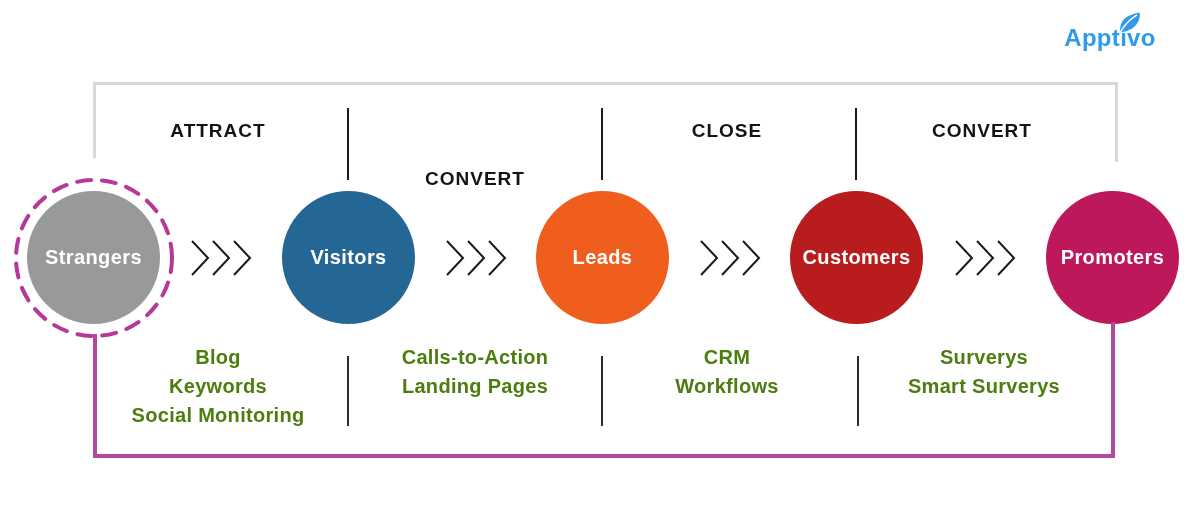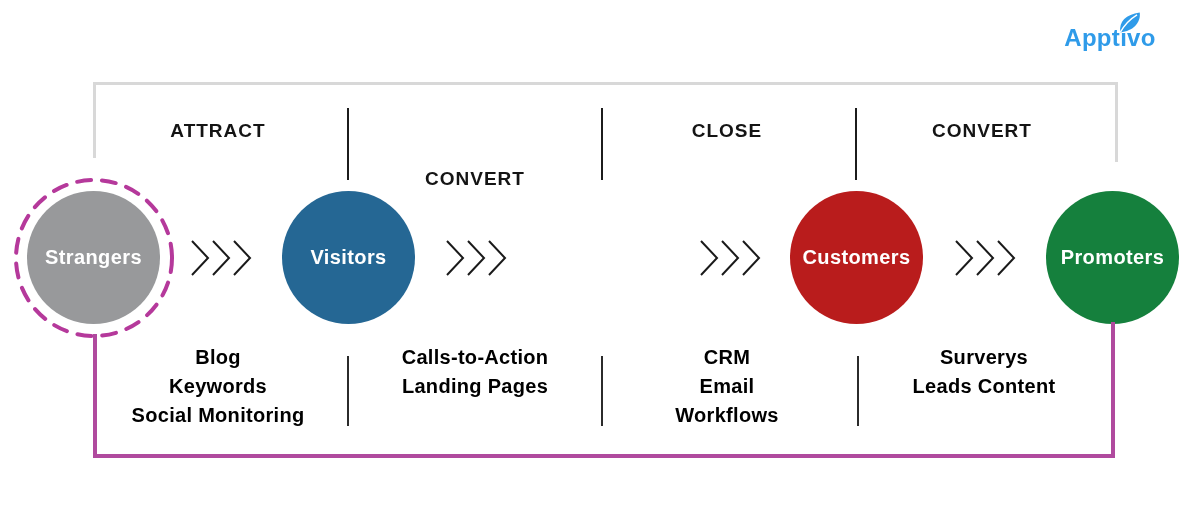--- a/index.html
+++ b/index.html
@@ -18,21 +18,21 @@
     position:absolute; top:191px; width:133px; height:133px; border-radius:50%;
     display:flex; align-items:center; justify-content:center;
   }
   .circle span{
     color:#ffffff; font-size:20px; font-weight:700; letter-spacing:0.4px; white-space:nowrap;
   }
   .dashed-ring{position:absolute; left:10px; top:174px; width:168px; height:168px;}
   .chev{position:absolute; top:239px; width:62px; height:38px;}
   .tools{
     position:absolute; top:343px; width:300px; text-align:center;
-    font-size:20px; font-weight:700; color:#000000; line-height:29px; letter-spacing:0.3px;
+    font-size:20px; font-weight:700; color:#4d7c0f; line-height:29px; letter-spacing:0.3px;
   }
   .logo{
     position:absolute; left:1052px; top:24px; width:116px; height:44px;
     font-size:24px; font-weight:700; letter-spacing:0.3px; text-align:center;
   }
   .logo .leaf{position:absolute; left:66px; top:-11px; width:24px; height:19px; transform:rotate(-8deg);}
 </style>
 </head>
 <body>
 
@@ -62,24 +62,27 @@
   <svg class="dashed-ring" viewBox="0 0 168 168">
     <circle cx="84" cy="84" r="78" fill="none" stroke-width="4" stroke-dasharray="14 11" stroke-linecap="round" style="stroke: rgb(181, 57, 155);"></circle>
   </svg>
 
   <div class="circle" style="left: 282px; background-color: rgb(37, 103, 148);">
     <span>Visitors</span>
   </div>
   <div class="circle" style="left: 27px; background-color: rgb(152, 153, 155);">
     <span>Strangers</span>
   </div>
+  <div class="circle" style="left: 536px; background-color: rgb(240, 94, 29);">
+    <span>Leads</span>
+  </div>
   <div class="circle" style="left: 790px; background-color: #b91c1c;">
     <span>Customers</span>
   </div>
-  <div class="circle" style="left: 1046px; background-color: #15803d;">
+  <div class="circle" style="left: 1046px; background-color: #be185d;">
     <span>Promoters</span>
   </div>
 
   <svg class="chev" viewBox="0 0 62 38" style="left:190px;">
     <polyline points="2,2 18,19 2,36" fill="none" stroke="#1a1a1a" stroke-width="2"></polyline>
     <polyline points="23,2 39,19 23,36" fill="none" stroke="#1a1a1a" stroke-width="2"></polyline>
     <polyline points="44,2 60,19 44,36" fill="none" stroke="#1a1a1a" stroke-width="2"></polyline>
   </svg>
   <svg class="chev" viewBox="0 0 62 38" style="left:445px;">
     <polyline points="2,2 18,19 2,36" fill="none" stroke="#1a1a1a" stroke-width="2"></polyline>
@@ -101,26 +104,25 @@
     <div>Blog</div>
     <div>Keywords</div>
     <div>Social Monitoring</div>
   </div>
   <div class="tools" style="left:325px;">
     <div>Calls-to-Action</div>
     <div>Landing Pages</div>
   </div>
   <div class="tools" style="left:577px;">
     <div>CRM</div>
-    <div>Email</div>
     <div>Workflows</div>
   </div>
   <div class="tools" style="left:834px;">
     <div>Surverys</div>
-    <div>Leads Content</div>
+    <div>Smart Surverys</div>
   </div>
 
   <div class="vdiv-bottom" style="left:347px;"></div>
   <div class="vdiv-bottom" style="left:601px;"></div>
   <div class="vdiv-bottom" style="left:857px;"></div>
 
   <div class="line" style="left: 93px; top: 334px; width: 4px; height: 124px; background-color: rgb(176, 74, 158);"></div>
   <div class="line" style="left: 93px; top: 454px; width: 1022px; height: 4px; background-color: rgb(176, 74, 158);"></div>
   <div class="line" style="left: 1111px; top: 322px; width: 4px; height: 136px; background-color: rgb(176, 74, 158);"></div>
 

